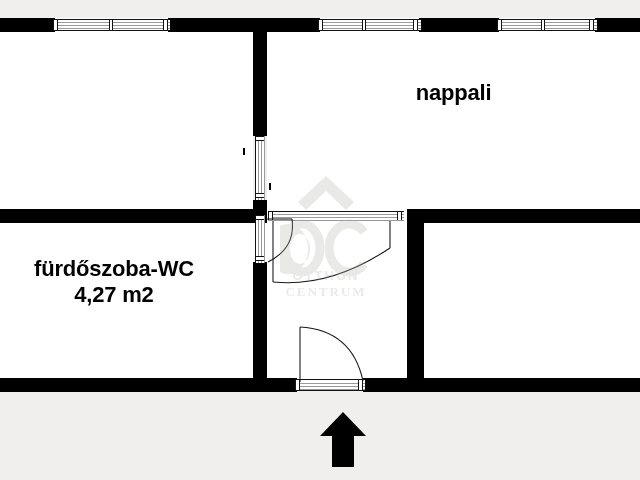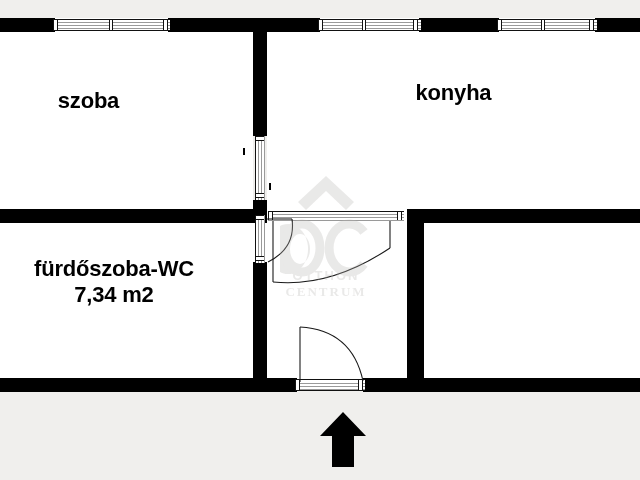--- a/index.html
+++ b/index.html
@@ -215,30 +215,29 @@
       <path d="M8 52 m0 0 a20 25 0 1 0 0.1 0 Z M20 62 a10 15 0 1 1 0 30 a10 15 0 1 1 0 -30 Z" fill="#b9b7b4"></path>
       <ellipse cx="22" cy="76" rx="18" ry="24" fill="none" stroke="#b9b7b4" stroke-width="9"></ellipse>
 
       <path d="M84 60 a20 24 0 1 0 0 32" fill="none" stroke="#b9b7b4" stroke-width="9"></path>
     </svg>
     <div class="wm-txt" style="top:96px;font-size:13px;text-align:center;">OTTHON</div>
     <div class="wm-txt" style="top:112px;font-size:13px;font-family:Liberation Serif, serif;">CENTRUM</div>
   </div>
 
   <div class="label" style="left:0px;top:88px;width:177px;font-size:22px;">
-    <span class="name">szoba</span>
   </div>
 
   <div class="label" style="left:365px;top:80px;width:177px;font-size:22px;">
-    <span class="name">konyha</span>
+    <span class="name">nappali</span>
   </div>
 
   <div class="label" style="left:0px;top:256px;width:228px;font-size:22px;">
     <span class="name">fürdőszoba-WC</span>
-    <span class="area">7,34 m2</span>
+    <span class="area">4,27 m2</span>
   </div>
 
 
 
   <div id="entry-arrow" style="left:318px;top:410px;width:50px;height:58px;">
     <svg width="50" height="58" viewBox="0 0 50 58">
       <polygon points="25,2 48,26 36,26 36,57 14,57 14,26 2,26" fill="#000000"></polygon>
     </svg>
   </div>
 

